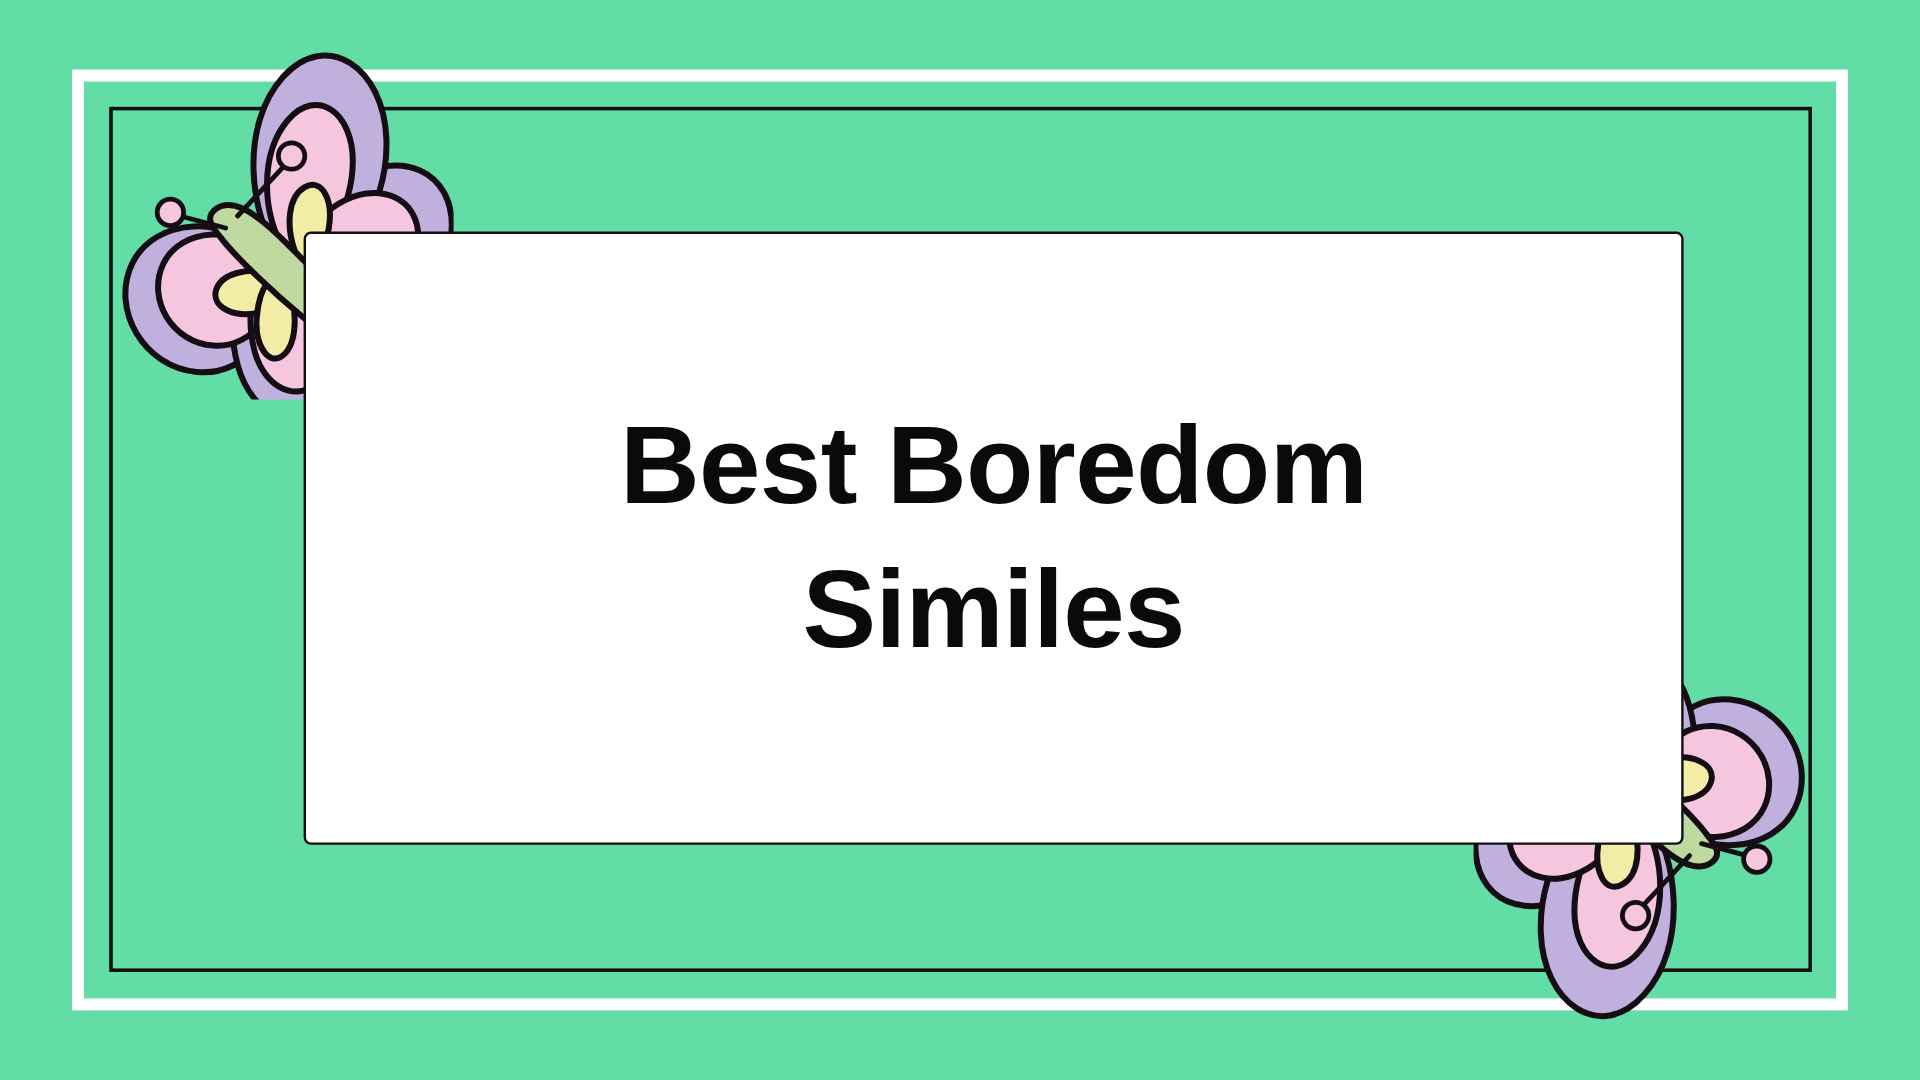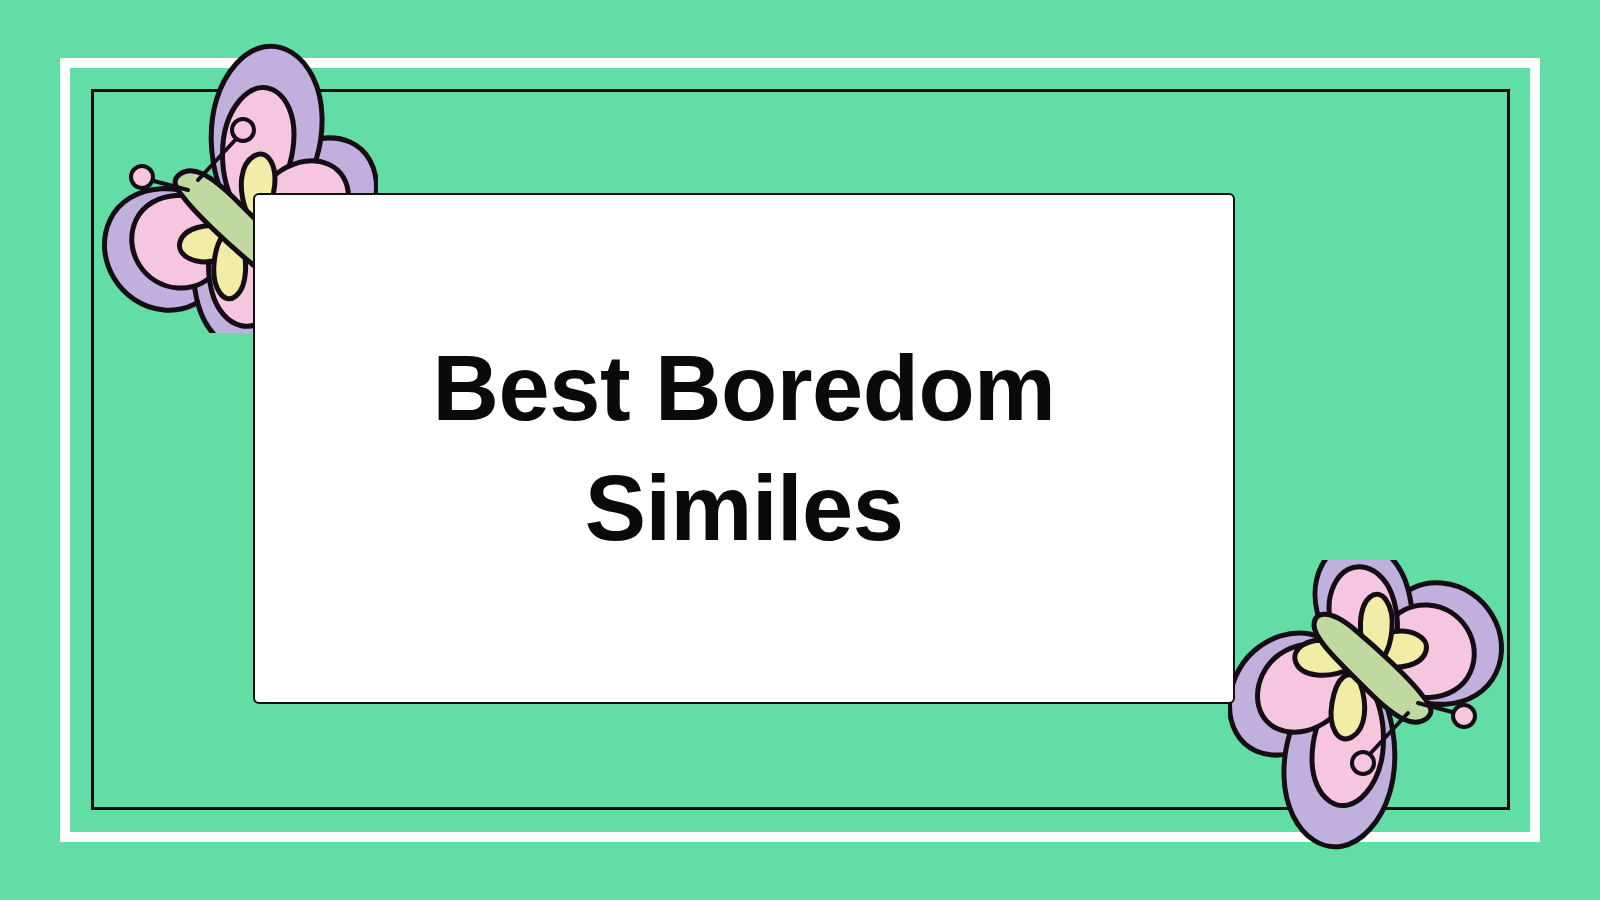--- a/index.html
+++ b/index.html
@@ -43,21 +43,21 @@
     border: 3px solid #111111;
     box-sizing: border-box;
     pointer-events: none;
   }
 
   
   #title-card {
     position: absolute;
     left: 253px;
     top: 193px;
-    width: 982px;
+    width: 1150px;
     height: 511px;
     background: #FFFFFF;
     border: 2px solid #111111;
     border-radius: 6px;
     box-sizing: border-box;
     display: flex;
     flex-direction: column;
     align-items: center;
     justify-content: center;
   }

